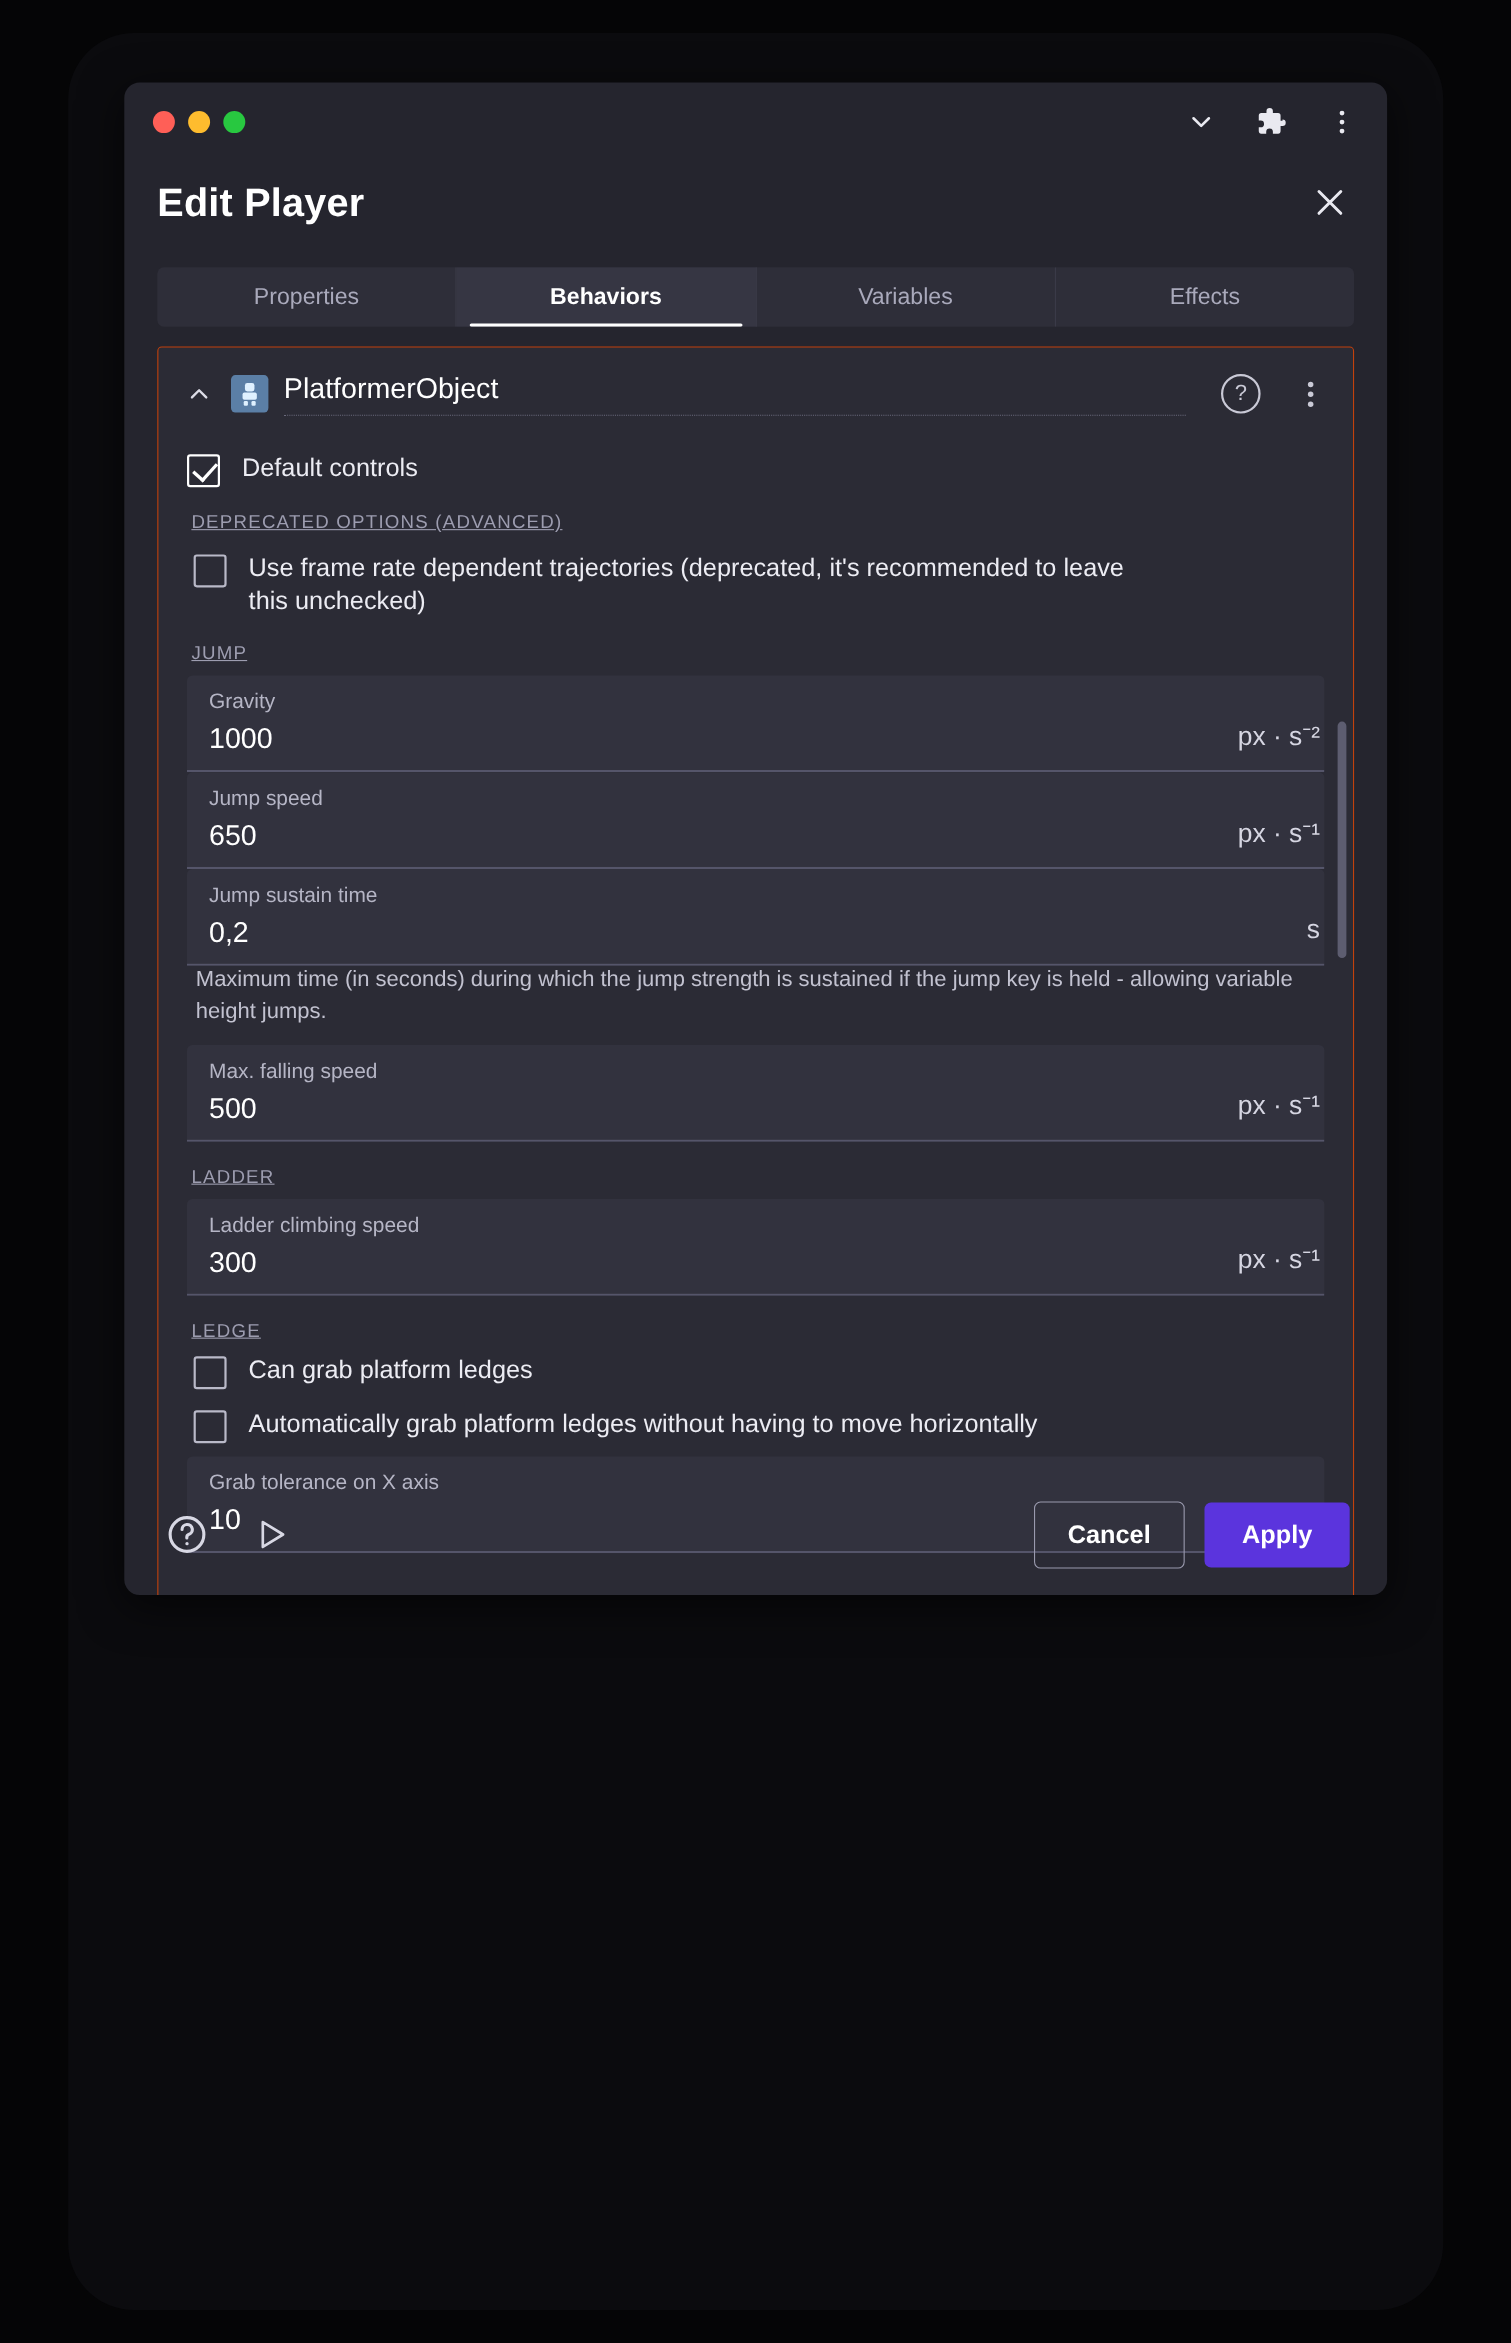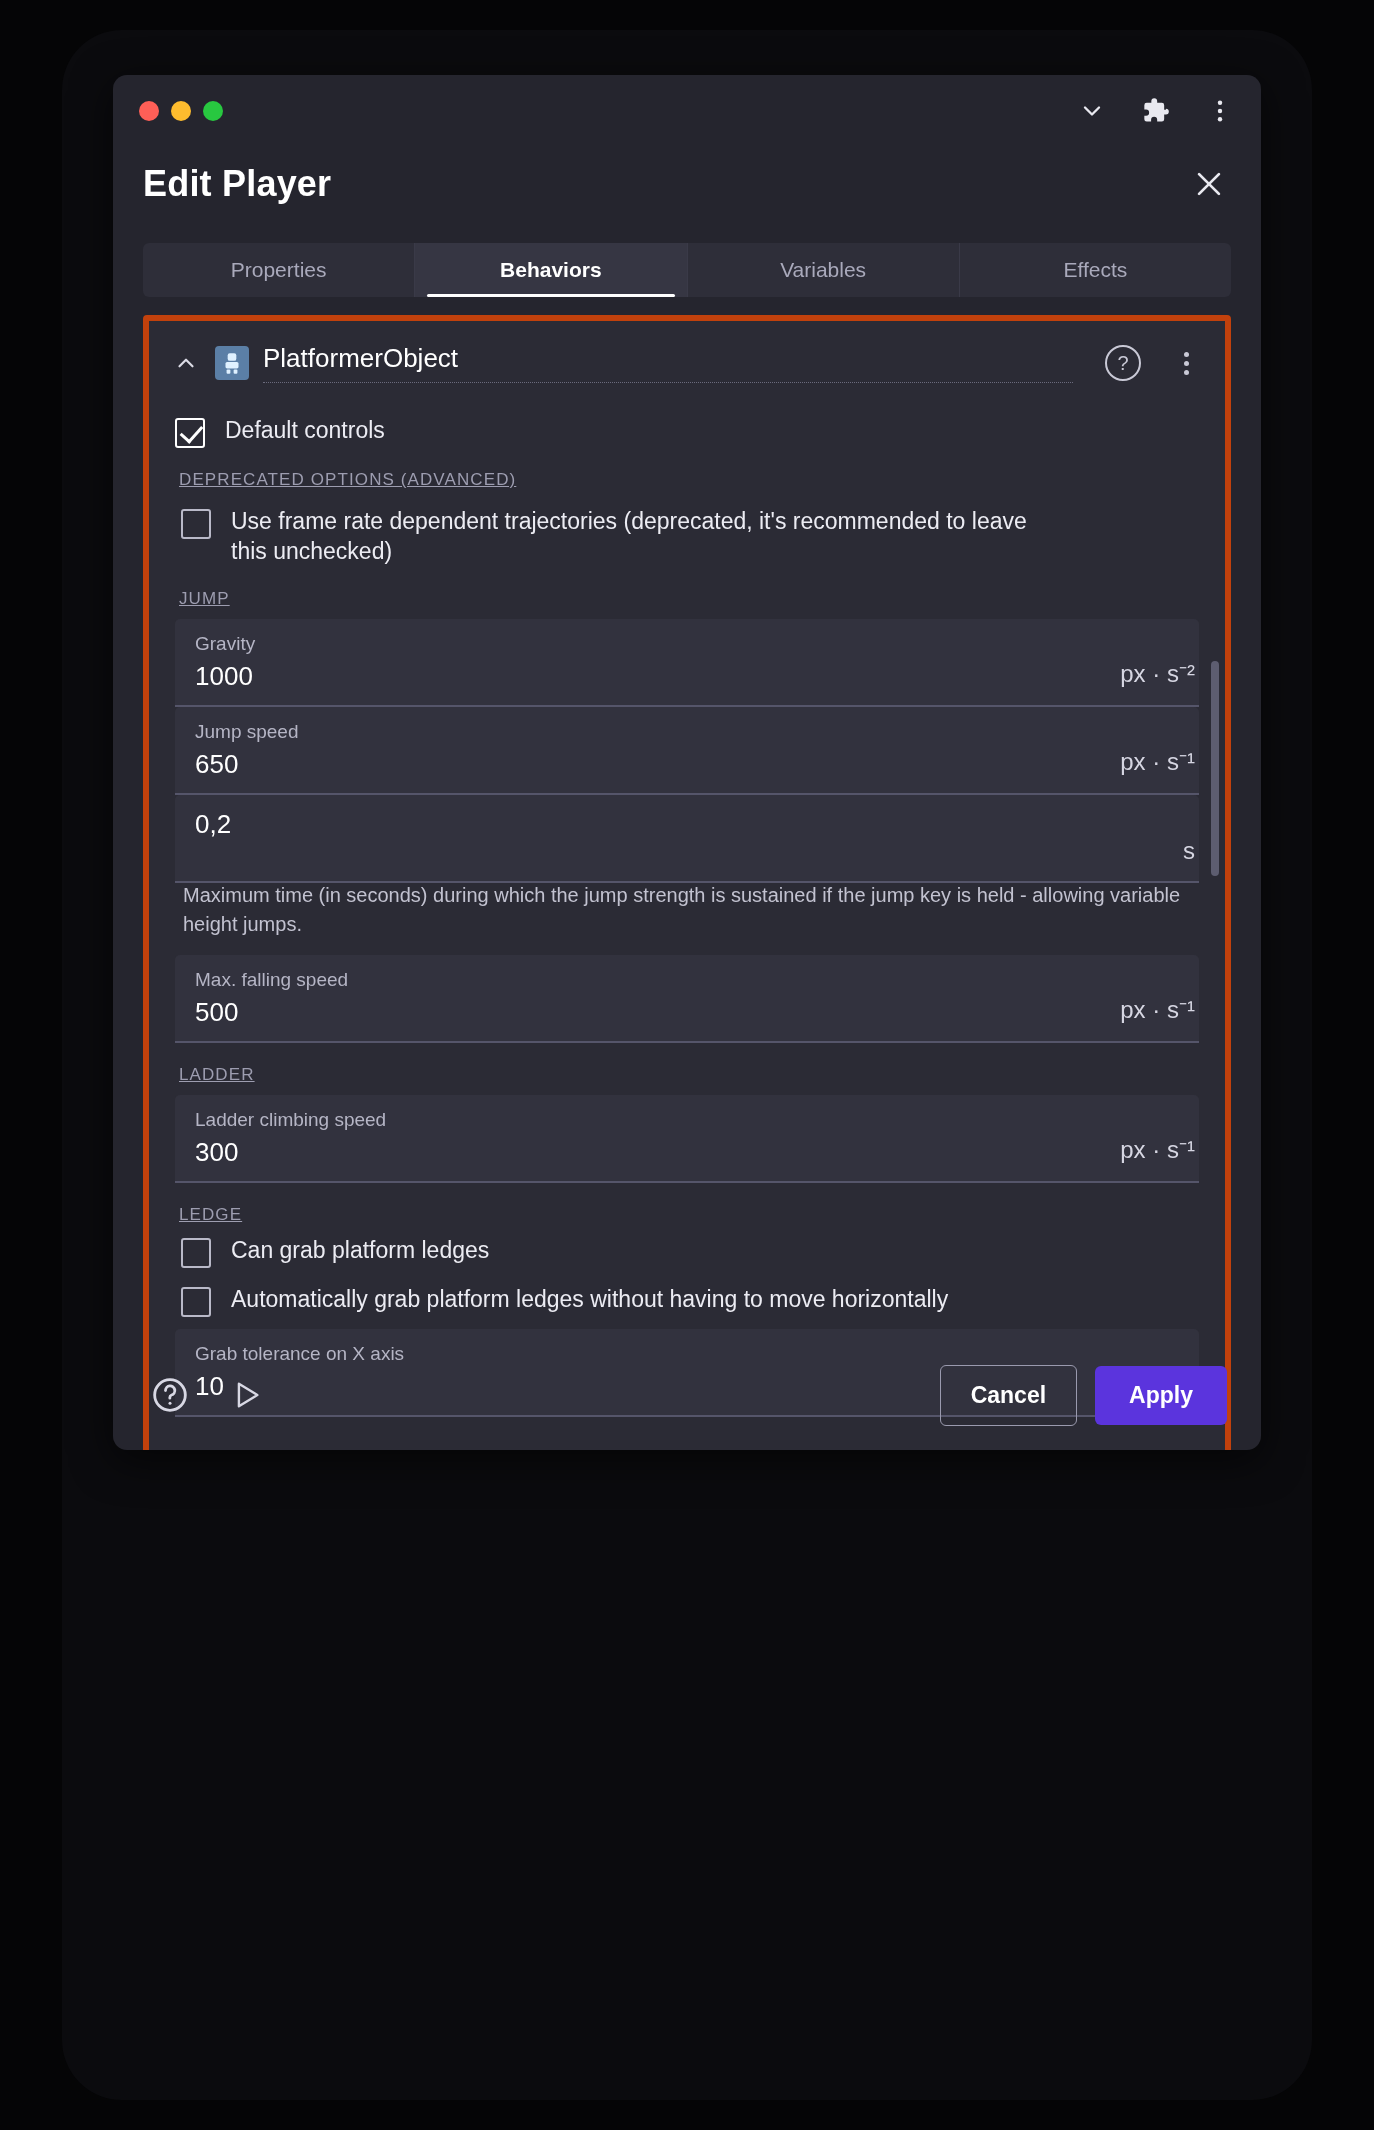--- a/index.html
+++ b/index.html
@@ -117,21 +117,21 @@
     left: 12px; right: 12px; bottom: 0;
     height: 3px;
     background: #ffffff;
     border-radius: 2px;
   }
   
   .panel {
     position: relative;
     margin: 18px 30px 0 30px;
     background: #2b2b35;
-    border: 6px solid #c2410c;
+    border: 1px solid #c2410c;
     border-radius: 4px;
     height: 1225px;
     overflow: hidden;
   }
   .panel-header {
     display: flex;
     align-items: center;
     padding: 22px 24px 10px 22px;
     gap: 14px;
   }
@@ -423,20 +423,21 @@
           <div class="field-unit">px · s⁻²</div>
         </div>
 
         <div class="field">
           <div class="field-label">Jump speed</div>
           <div class="field-value">650</div>
           <div class="field-unit">px · s⁻¹</div>
         </div>
 
         <div class="field">
+          <div class="field-label">Jump sustain time</div>
           <div class="field-value">0,2</div>
           <div class="field-unit">s</div>
         </div>
         <div class="field-help">Maximum time (in seconds) during which the jump strength is sustained if the jump key is held - allowing variable height jumps.</div>
 
         <div class="field">
           <div class="field-label">Max. falling speed</div>
           <div class="field-value">500</div>
           <div class="field-unit">px · s⁻¹</div>
         </div>

